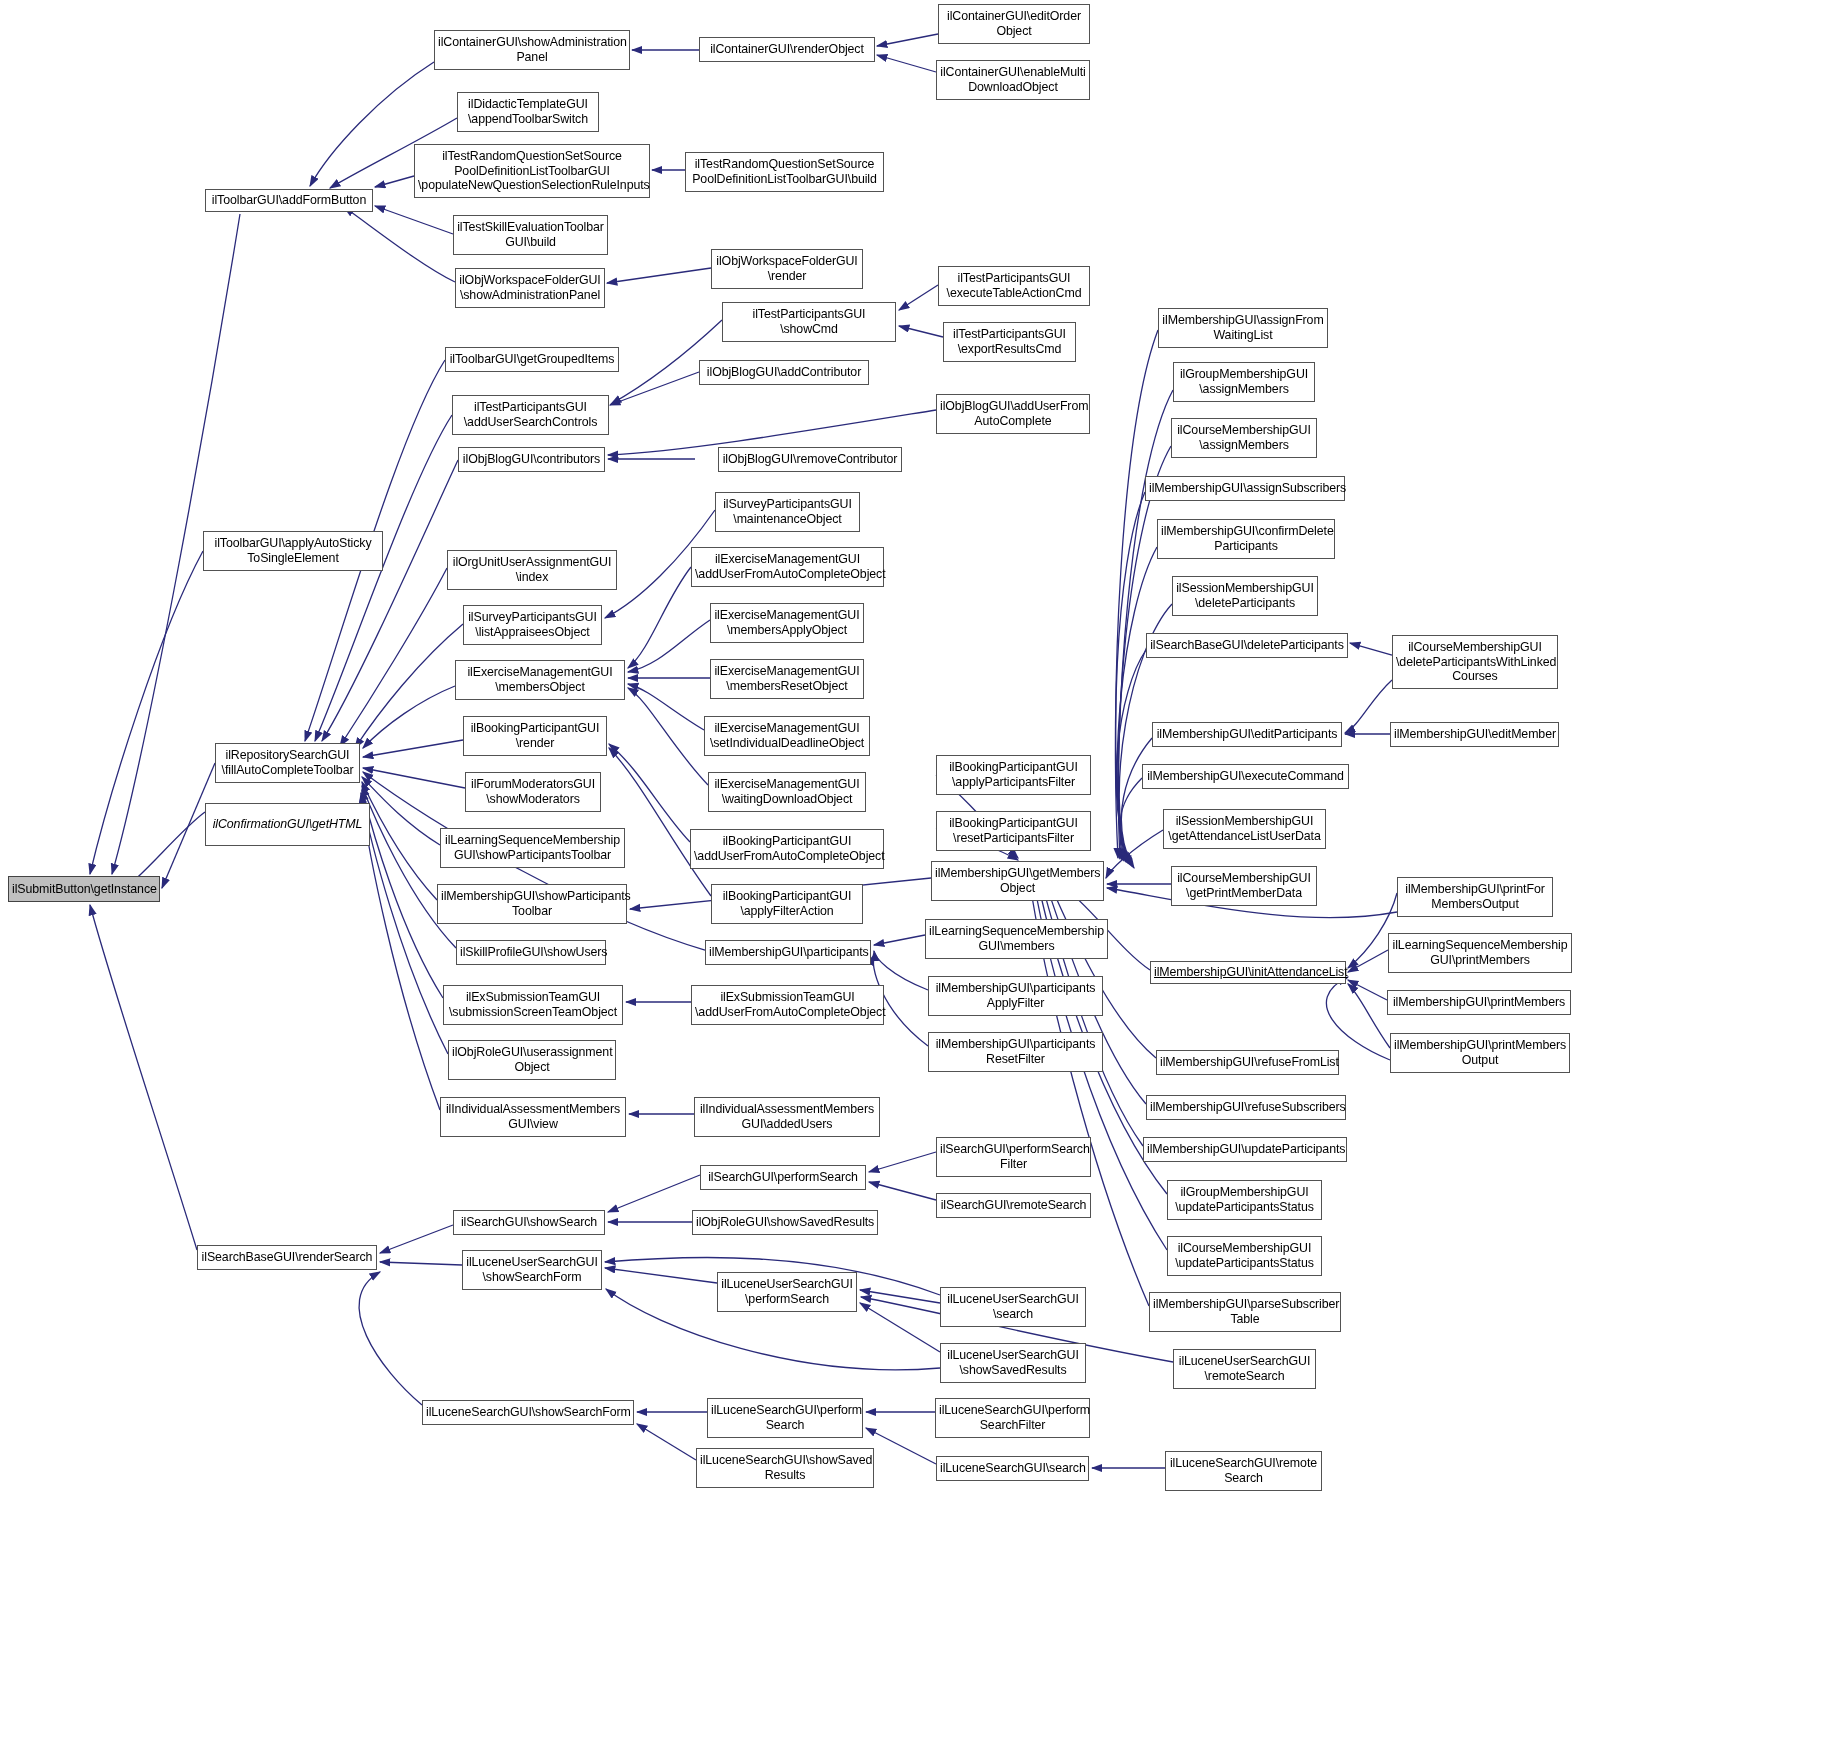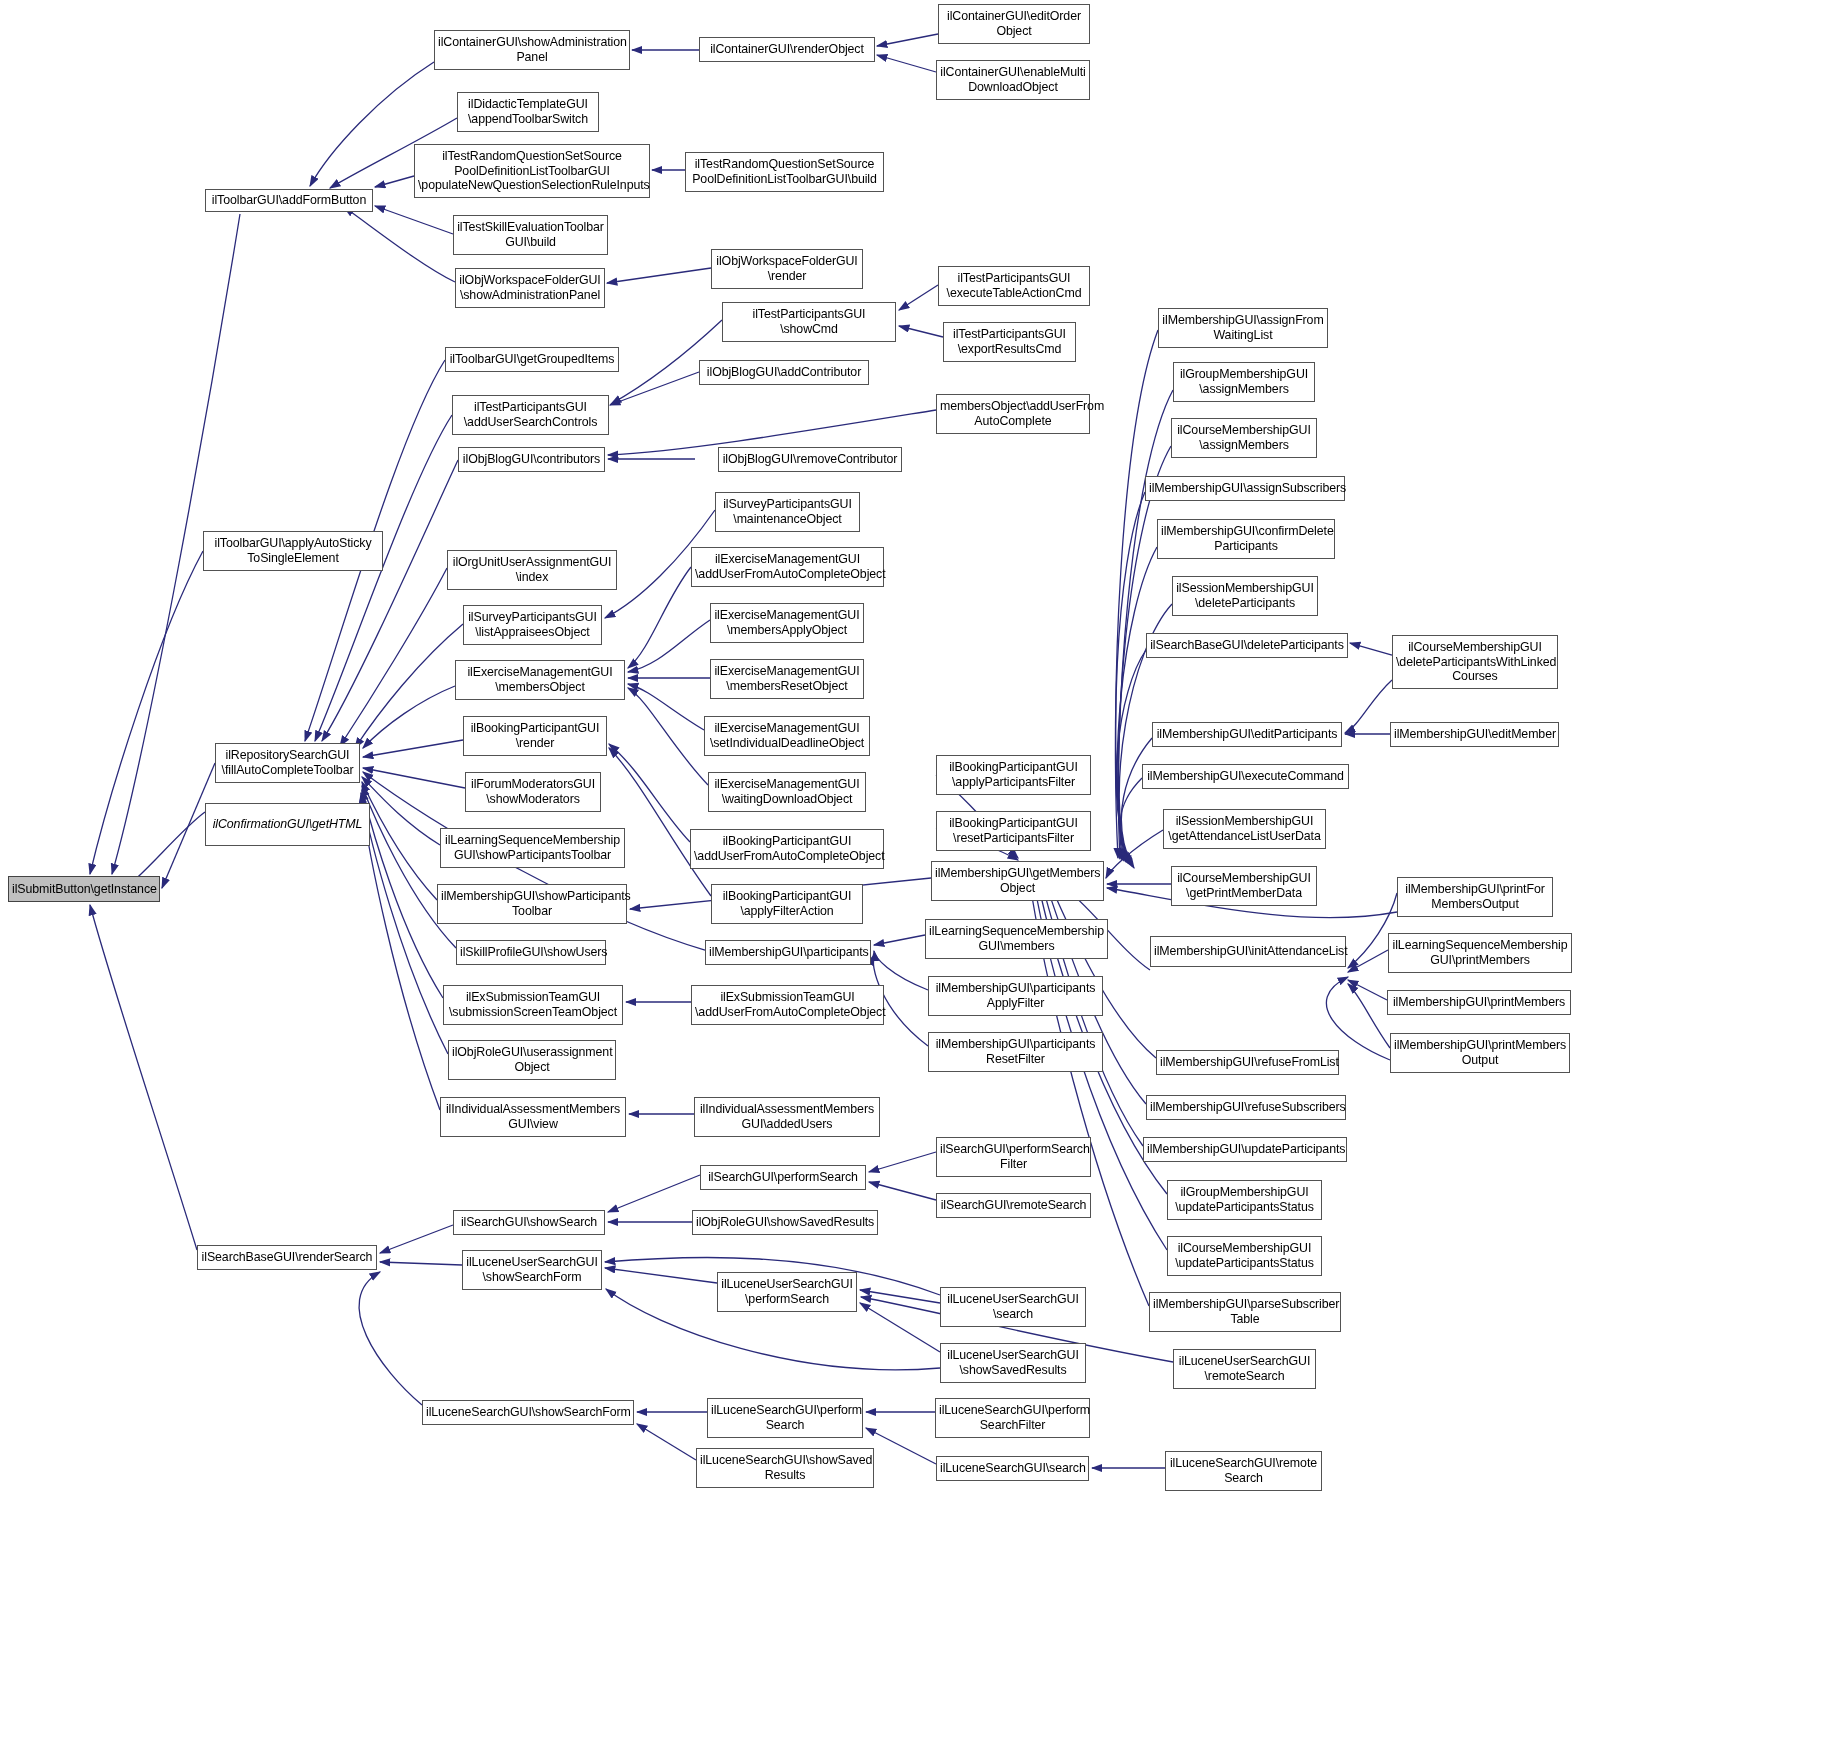--- a/index.html
+++ b/index.html
@@ -172,21 +172,21 @@
 ToSingleElement</span></div>
       <div class="node" style="left: 215px; top: 743px; width: 145px; height: 40px;"><span>ilRepositorySearchGUI
 \fillAutoCompleteToolbar</span></div>
       <div class="node" style="left: 205px; top: 803px; width: 165px; height: 43px; font-style: italic;"><span>ilConfirmationGUI\getHTML</span></div>
       <div class="node" style="left: 445px; top: 347px; width: 174px; height: 25px;"><span>ilToolbarGUI\getGroupedItems</span></div>
       <div class="node" style="left: 452px; top: 395px; width: 157px; height: 40px;"><span>ilTestParticipantsGUI
 \addUserSearchControls</span></div>
       <div class="node" style="left: 458px; top: 447px; width: 147px; height: 25px;"><span>ilObjBlogGUI\contributors</span></div>
       <div class="node" style="left: 699px; top: 360px; width: 170px; height: 25px;"><span>ilObjBlogGUI\addContributor</span></div>
       <div class="node" style="left: 695px; top: 447px; width: 184px; height: 25px; margin-left: 23px;"><span>ilObjBlogGUI\removeContributor</span></div>
-      <div class="node" style="left: 936px; top: 394px; width: 154px; height: 40px;"><span>membersObject\addUserFrom
+      <div class="node" style="left: 936px; top: 394px; width: 154px; height: 40px;"><span>ilObjBlogGUI\addUserFrom
 AutoComplete</span></div>
       <div class="node" style="left: 722px; top: 302px; width: 174px; height: 40px;"><span>ilTestParticipantsGUI
 \showCmd</span></div>
       <div class="node" style="left: 938px; top: 266px; width: 152px; height: 40px;"><span>ilTestParticipantsGUI
 \executeTableActionCmd</span></div>
       <div class="node" style="left: 943px; top: 322px; width: 133px; height: 40px;"><span>ilTestParticipantsGUI
 \exportResultsCmd</span></div>
       <div class="node" style="left: 447px; top: 550px; width: 170px; height: 40px;"><span>ilOrgUnitUserAssignmentGUI
 \index</span></div>
       <div class="node" style="left: 715px; top: 492px; width: 145px; height: 40px;"><span>ilSurveyParticipantsGUI
@@ -252,21 +252,21 @@
 Participants</span></div>
       <div class="node" style="left: 1172px; top: 576px; width: 146px; height: 40px;"><span>ilSessionMembershipGUI
 \deleteParticipants</span></div>
       <div class="node" style="left: 1146px; top: 633px; width: 202px; height: 25px;"><span>ilSearchBaseGUI\deleteParticipants</span></div>
       <div class="node" style="left: 1152px; top: 722px; width: 190px; height: 25px; justify-content: center;"><span>ilMembershipGUI\editParticipants</span></div>
       <div class="node" style="left: 1142px; top: 764px; width: 207px; height: 25px;"><span>ilMembershipGUI\executeCommand</span></div>
       <div class="node" style="left: 1163px; top: 809px; width: 163px; height: 40px;"><span>ilSessionMembershipGUI
 \getAttendanceListUserData</span></div>
       <div class="node" style="left: 1171px; top: 866px; width: 146px; height: 40px;"><span>ilCourseMembershipGUI
 \getPrintMemberData</span></div>
-      <div class="node" style="left: 1150px; top: 936px; width: 196px; height: 31px;"><span>ilMembershipGUI\initAttendanceList</span></div>
+      <div class="node" style="left: 1150px; top: 961px; width: 196px; height: 23px; text-decoration: underline;"><span>ilMembershipGUI\initAttendanceList</span></div>
       <div class="node" style="left: 1156px; top: 1050px; width: 183px; height: 25px;"><span>ilMembershipGUI\refuseFromList</span></div>
       <div class="node" style="left: 1146px; top: 1095px; width: 200px; height: 25px;"><span>ilMembershipGUI\refuseSubscribers</span></div>
       <div class="node" style="left: 1143px; top: 1137px; width: 204px; height: 25px;"><span>ilMembershipGUI\updateParticipants</span></div>
       <div class="node" style="left: 1167px; top: 1180px; width: 155px; height: 40px;"><span>ilGroupMembershipGUI
 \updateParticipantsStatus</span></div>
       <div class="node" style="left: 1167px; top: 1236px; width: 155px; height: 40px;"><span>ilCourseMembershipGUI
 \updateParticipantsStatus</span></div>
       <div class="node" style="left: 1149px; top: 1292px; width: 192px; height: 40px;"><span>ilMembershipGUI\parseSubscriber
 Table</span></div>
       <div class="node" style="left: 1392px; top: 635px; width: 166px; height: 54px;"><span>ilCourseMembershipGUI

